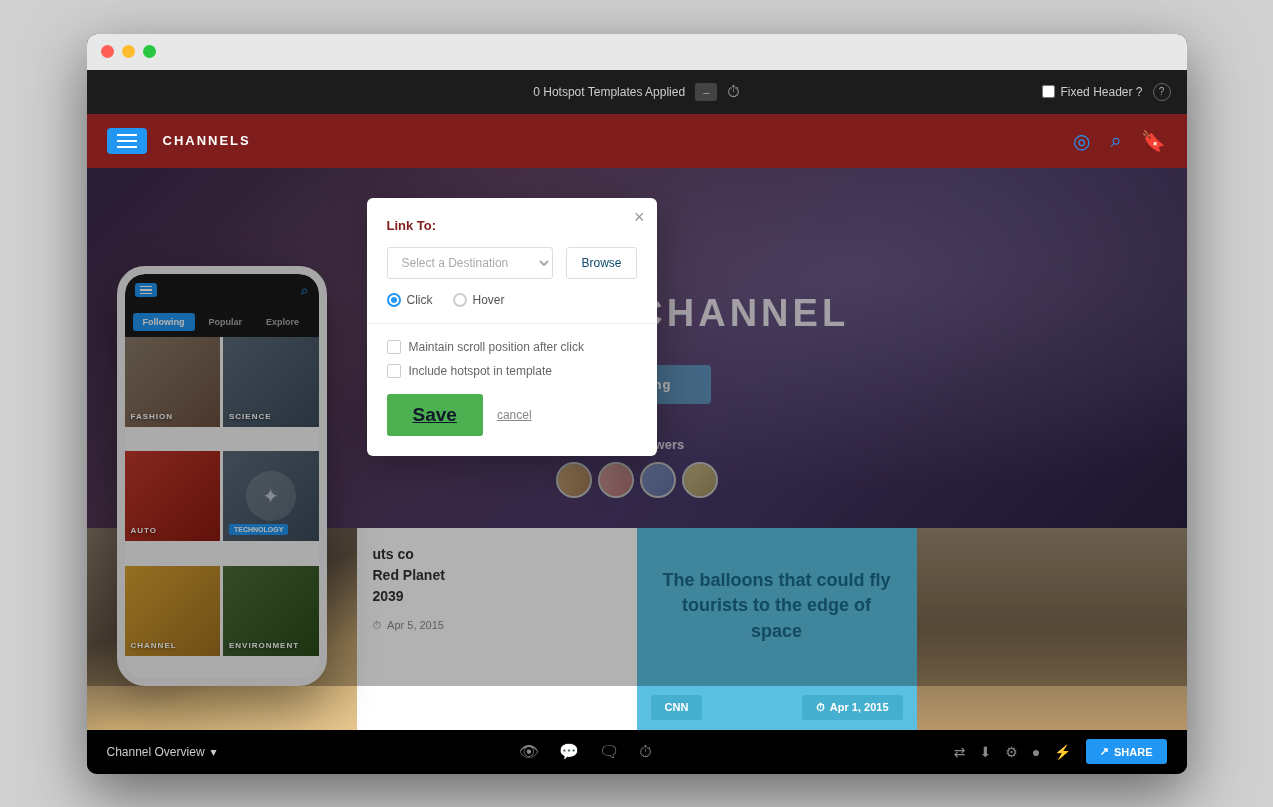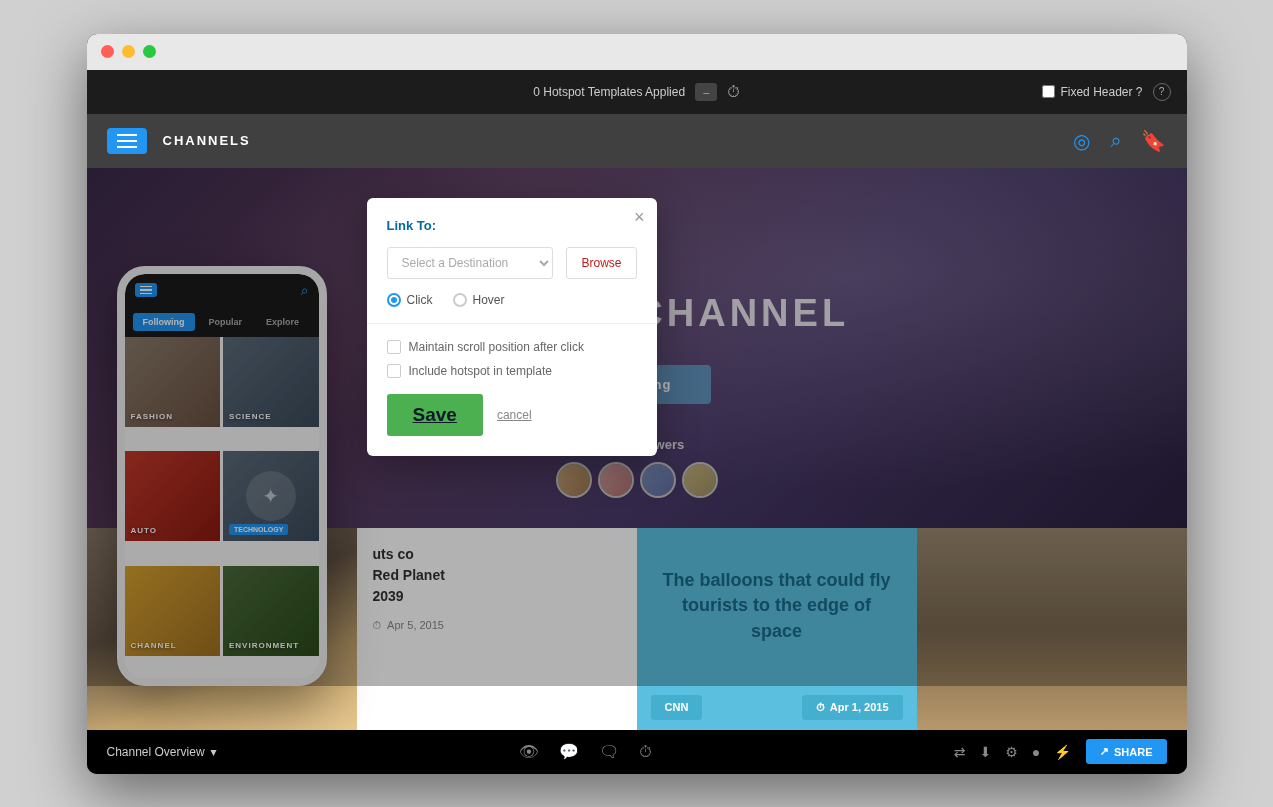--- a/index.html
+++ b/index.html
@@ -95,21 +95,21 @@
       font-size: 13px;
       border: 1px solid #666;
       border-radius: 50%;
       width: 18px; height: 18px;
       display: flex; align-items: center; justify-content: center;
       font-size: 10px;
     }
 
     
     .app-header {
-      background: #404040;
+      background: #7f1d1d;
       height: 54px;
       display: flex;
       align-items: center;
       padding: 0 20px;
       justify-content: space-between;
     }
     .app-header-left {
       display: flex;
       align-items: center;
       gap: 16px;
@@ -517,21 +517,21 @@
       background: none;
       border: none;
       font-size: 18px;
       color: #999;
       cursor: pointer;
       line-height: 1;
     }
     .modal-title {
       font-size: 13px;
       font-weight: 600;
-      color: #0369a1;
+      color: #7f1d1d;
       margin-bottom: 14px;
     }
     .modal-row {
       display: flex;
       gap: 13px;
       margin-bottom: 14px;
     }
     .destination-select {
       flex: 1;
       padding: 7px 10px;
@@ -541,21 +541,21 @@
       color: #aaa;
       background: white;
       cursor: pointer;
     }
     .browse-btn {
       background: white;
       border: 1px solid #ddd;
       padding: 7px 14px;
       border-radius: 3px;
       font-size: 12px;
-      color: #b91c1c;
+      color: #0c4a6e;
       cursor: pointer;
       font-weight: 500;
     }
     .radio-row {
       display: flex;
       align-items: center;
       gap: 20px;
       margin-bottom: 16px;
     }
     .radio-option {

